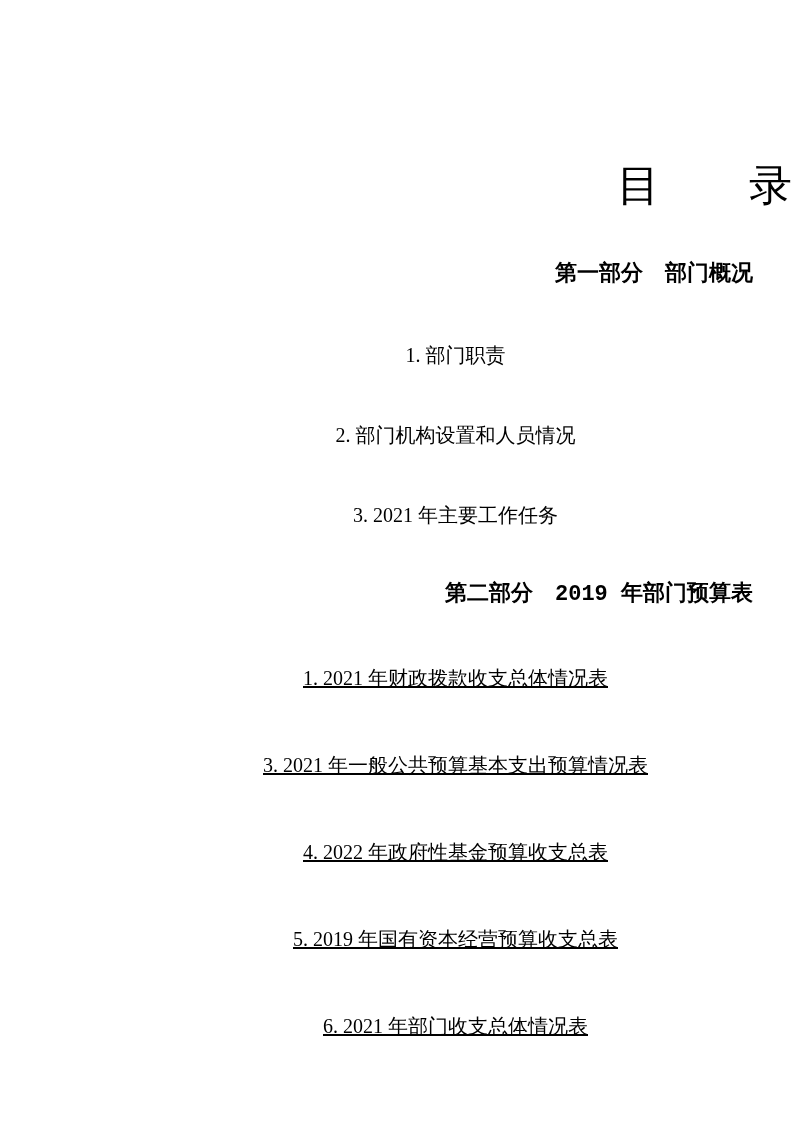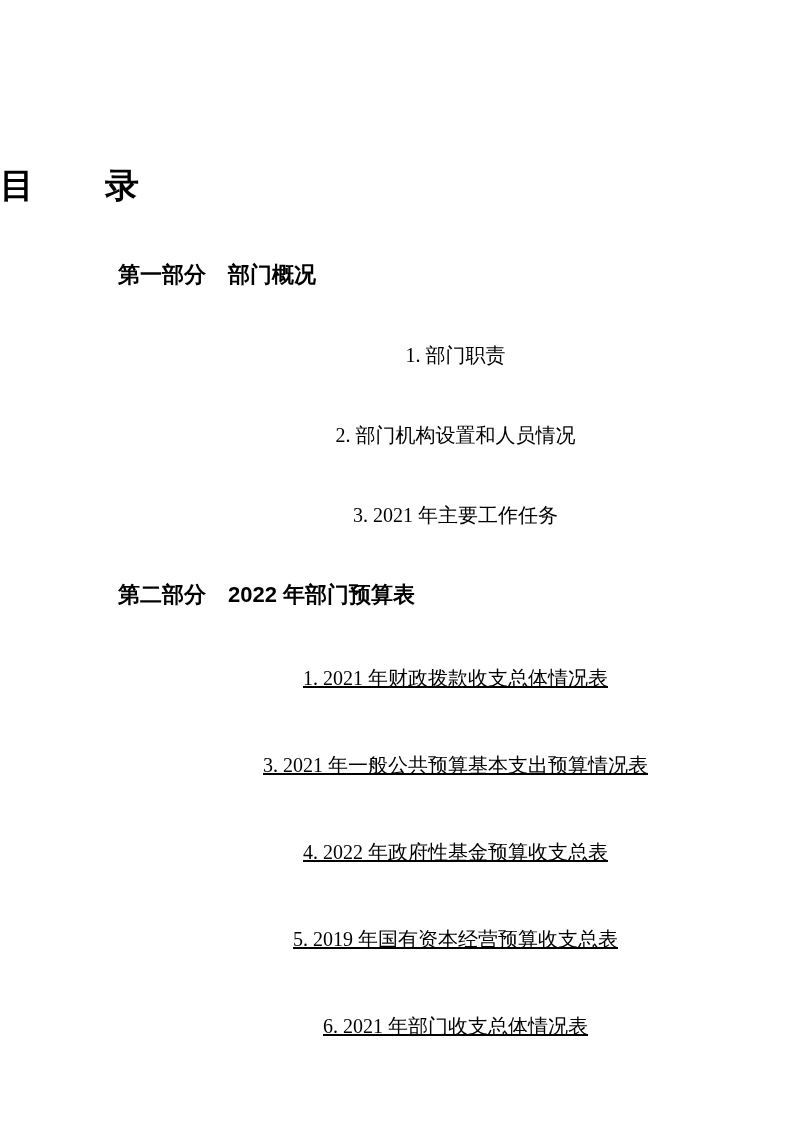--- a/index.html
+++ b/index.html
@@ -13,40 +13,41 @@
     height: 1122px;
     background: #ffffff;
     color: #000000;
     overflow: hidden;
   }
   .doc-title {
     position: absolute;
     top: 167px;
     left: 0;
     width: 100%;
-    text-align: left;
+    text-align: right;
     font-family: "Liberation Serif", "DejaVu Serif", serif;
-    font-size: 34px;
-    font-weight: bold;
+    font-size: 43px;
+    font-weight: normal;
     line-height: 38px;
     white-space: pre;
     letter-spacing: 1px;
   }
   .toc {
     position: absolute;
     top: 258px;
     left: 118px;
     right: 40px;
   }
   .section-heading {
-    font-family: Liberation Sans, sans-serif;
+    font-family: Liberation Mono, monospace;
     font-weight: bold;
     font-size: 22px;
     line-height: 34px;
     white-space: pre;
+    text-align: right;
   }
   ul.toc-items {
     list-style: none;
     margin: 0;
     padding: 0 0 0 40px;
     font-family: "Liberation Serif", "DejaVu Serif", serif;
     font-size: 20px;
     white-space: pre;
     text-align: center;
   }
@@ -68,21 +69,21 @@
   <div class="toc">
 
     <div class="section-heading">第一部分　部门概况</div>
 
     <ul class="toc-items part-one">
       <li>1. 部门职责</li>
       <li>2. 部门机构设置和人员情况</li>
       <li>3. 2021 年主要工作任务</li>
     </ul>
 
-    <div class="section-heading">第二部分　2022 年部门预算表</div>
+    <div class="section-heading">第二部分　2019 年部门预算表</div>
 
     <ul class="toc-items part-two">
       <li>1. 2021 年财政拨款收支总体情况表</li>
       <li>3. 2021 年一般公共预算基本支出预算情况表</li>
       <li>4. 2022 年政府性基金预算收支总表</li>
       <li>5. 2019 年国有资本经营预算收支总表</li>
       <li>6. 2021 年部门收支总体情况表</li>
       
       
       

